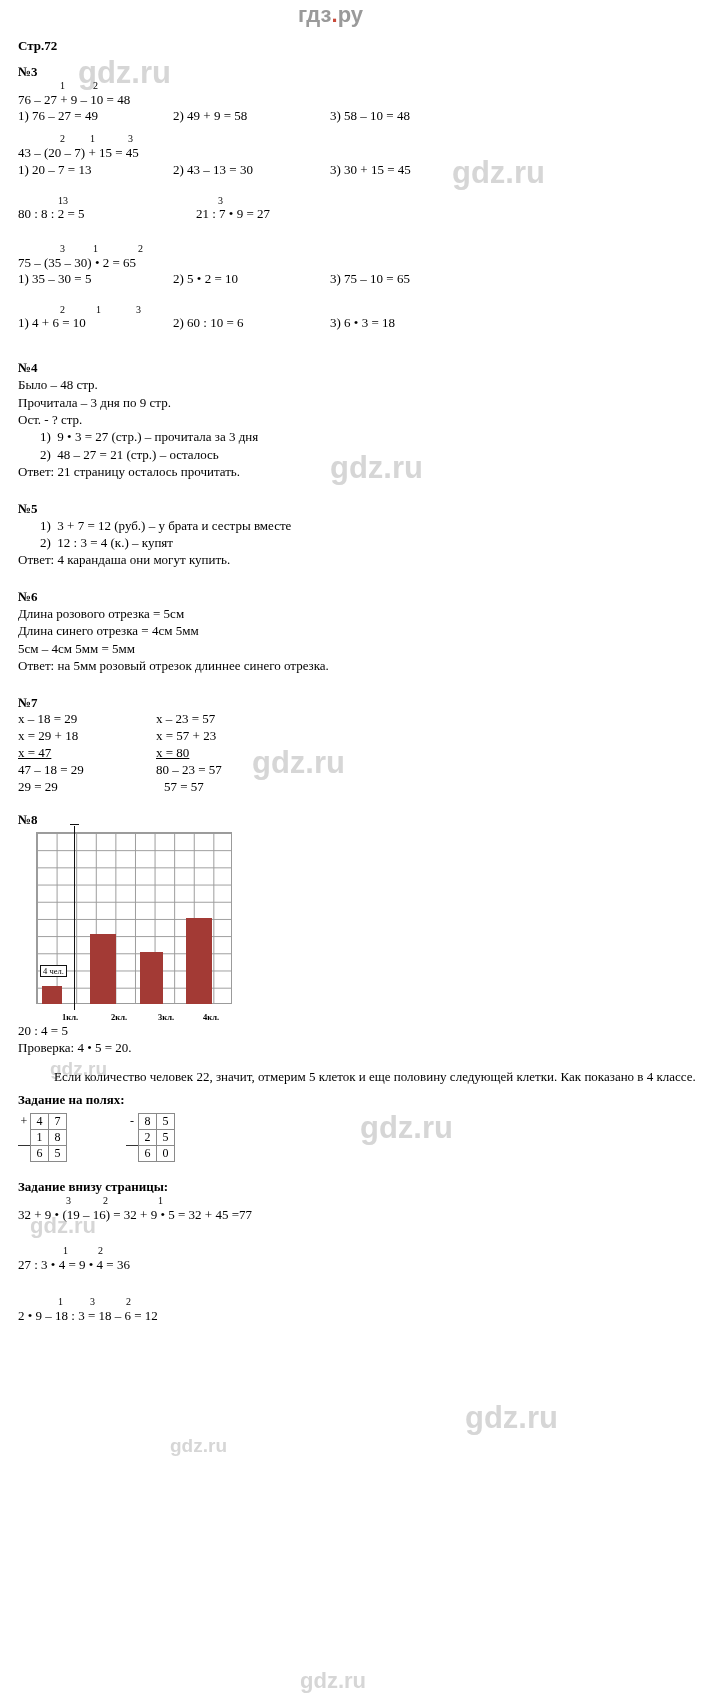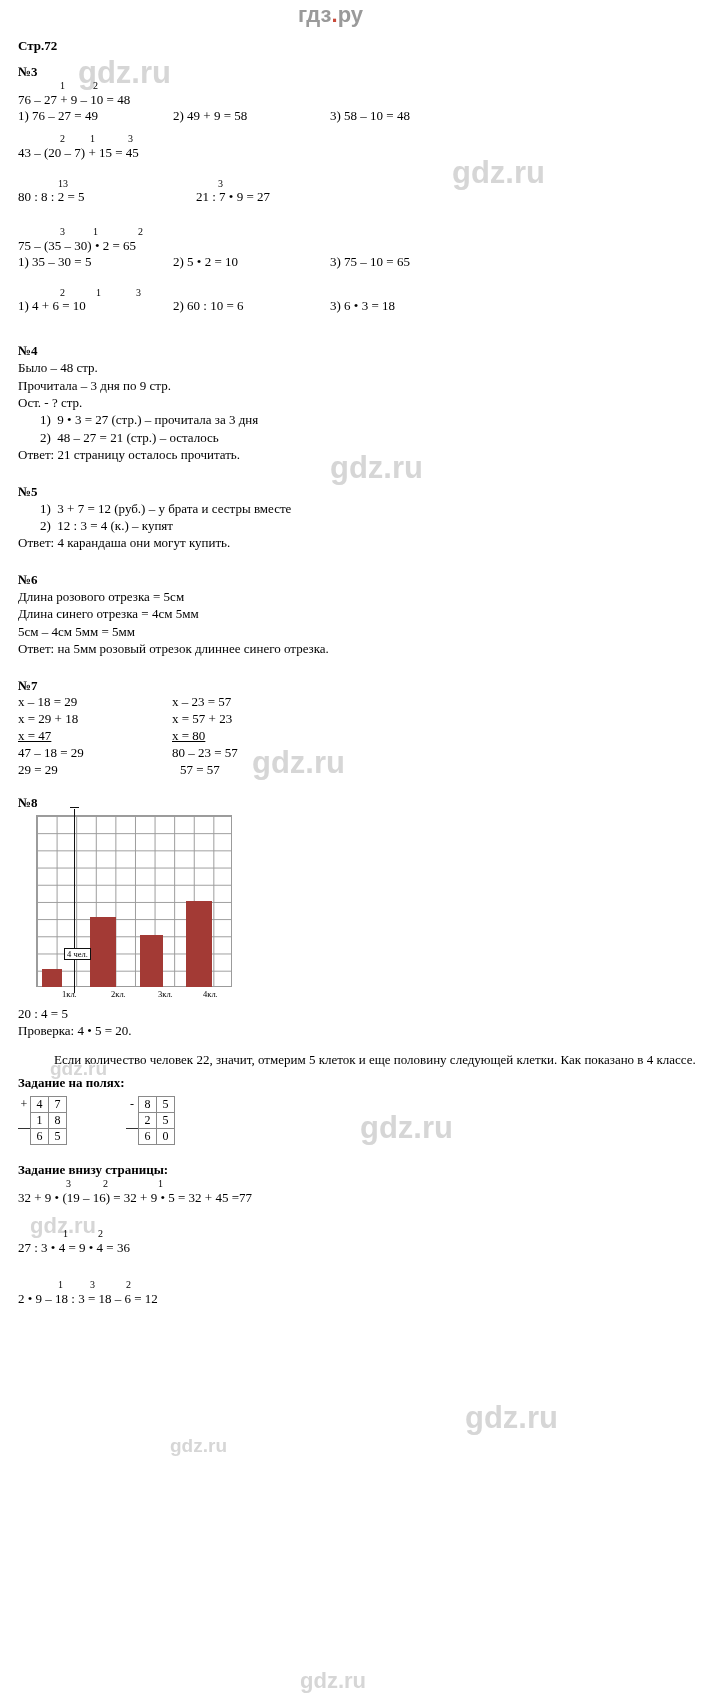--- a/index.html
+++ b/index.html
@@ -62,21 +62,21 @@
 
   .expr { font-family: "Liberation Serif", serif; font-size: 13px; }
 
   .ital { }
   .ul { text-decoration: underline; }
   .gap { height: 8px; }
 
   
   .t7 { position: relative; }
   .t7 .l { position: absolute; left: 0; }
-  .t7 .r { position: absolute; left: 138px; margin-left: 16px; }
+  .t7 .r { position: absolute; left: 138px; }
 
   
   .chart-wrap { position: relative; margin-top: 4px; height: 190px; }
   .grid {
     position: absolute; left: 18px; top: 0;
     width: 196px; height: 172px;
     background-image:
       linear-gradient(to right, #9b9b9b 1px, transparent 1px),
       linear-gradient(to bottom, #9b9b9b 1px, transparent 1px);
     background-size: 19.6px 17.2px;
@@ -87,22 +87,23 @@
     position: absolute; left: 56px; top: -6px;
     width: 0; height: 184px;
     border-left: 1.6px solid #111;
   }
   .axis-top {
     position: absolute; left: 52px; top: -8px;
     width: 9px; height: 0; border-top: 1.6px solid #111;
   }
   .bar { position: absolute; background: #a33a35; }
   .x-lbl {
-    position: absolute; top: 174px; font-size: 8.5px;
+    position: absolute; top: 180px; font-size: 8.5px;
     font-family: "Liberation Serif", serif;
+    font-weight: bold;
   }
   .b4chel {
     position: absolute; font-size: 8.5px; border: 1px solid #111;
     padding: 0 2px; background: #fff;
   }
 
   
   .minitabs { position: relative; height: 58px; margin-top: 3px; }
   table.mt {
     border-collapse: collapse;
@@ -157,20 +158,25 @@
     </div>
 
     <div class="gap"></div>
 
     <div class="ord">
       <span style="left:42px">2</span>
       <span style="left:72px">1</span>
       <span style="left:110px">3</span>
     </div>
     <div class="line expr">43 – (20 – 7) + 15 = 45</div>
+    <div class="cols">
+      <span class="c1 expr">1) 20 – 7 = 13</span>
+      <span class="c2 expr">2) 43 – 13 = 30</span>
+      <span class="c3 expr">3) 30 + 15 = 45</span>
+    </div>
 
     <div class="gap" style="height:16px"></div>
 
     <div class="ord">
       <span style="left:40px">13</span>
       <span style="left:200px">3</span>
     </div>
     <div class="cols">
       <span class="c1 expr">80 : 8 : 2 = 5</span>
       <span class="expr" style="position:absolute;left:178px">21 : 7 • 9 = 27</span>
@@ -261,21 +267,21 @@
     <div class="chart-wrap">
       <div class="grid"></div>
       <div class="axis"></div>
       <div class="axis-top"></div>
 
       <div class="bar" style="left:24px; width:20px; height:18px; top:154px;"></div>
       <div class="bar" style="left:72px; width:26px; height:70px; top:102px;"></div>
       <div class="bar" style="left:122px; width:23px; height:52px; top:120px;"></div>
       <div class="bar" style="left:168px; width:26px; height:86px; top:86px;"></div>
 
-      <div class="b4chel" style="left:22px; top:133px;margin-left:24px;">4 чел.</div>
+      <div class="b4chel" style="left:22px; top:133px;">4 чел.</div>
 
       <div class="x-lbl" style="left:44px">1кл.</div>
       <div class="x-lbl" style="left:93px">2кл.</div>
       <div class="x-lbl" style="left:140px">3кл.</div>
       <div class="x-lbl" style="left:185px">4кл.</div>
     </div>
 
     <div class="line">20 : 4 = 5</div>
     <div class="line">Проверка: 4 • 5 = 20.</div>
     <div style="height:12px"></div>

